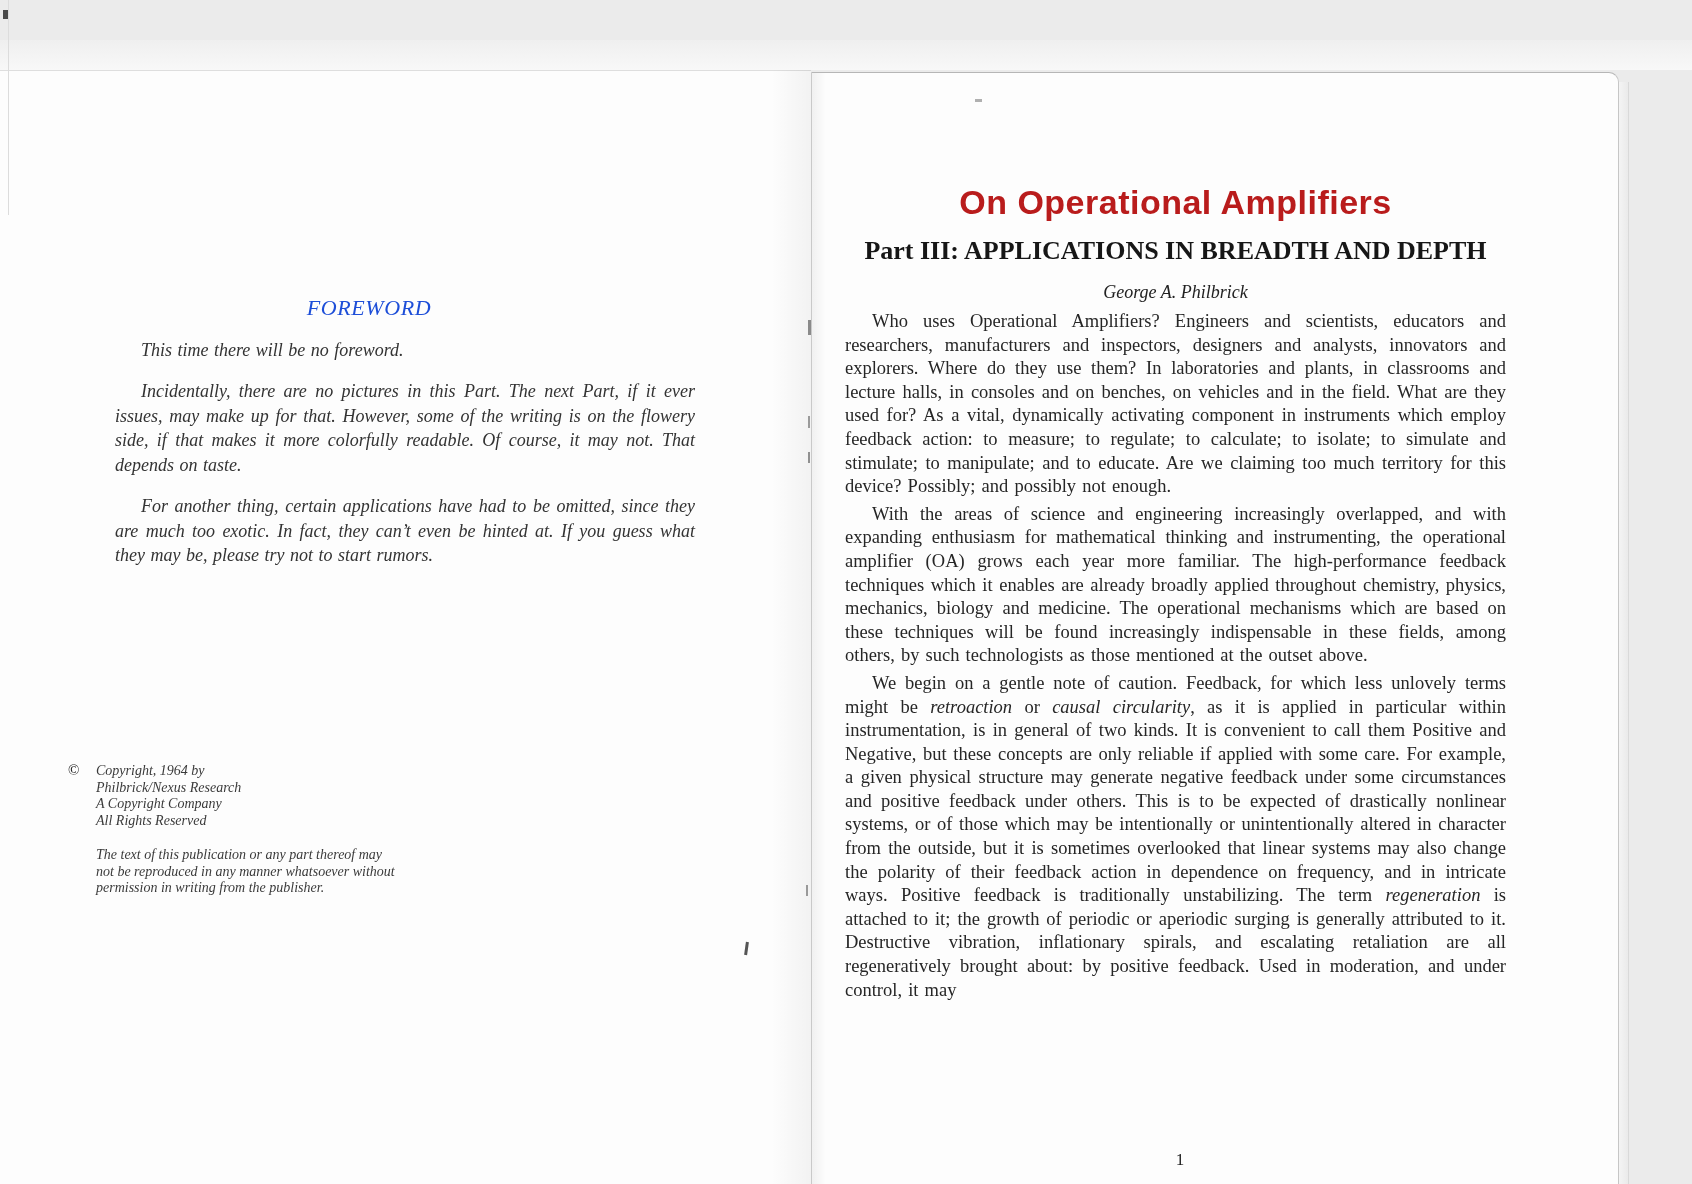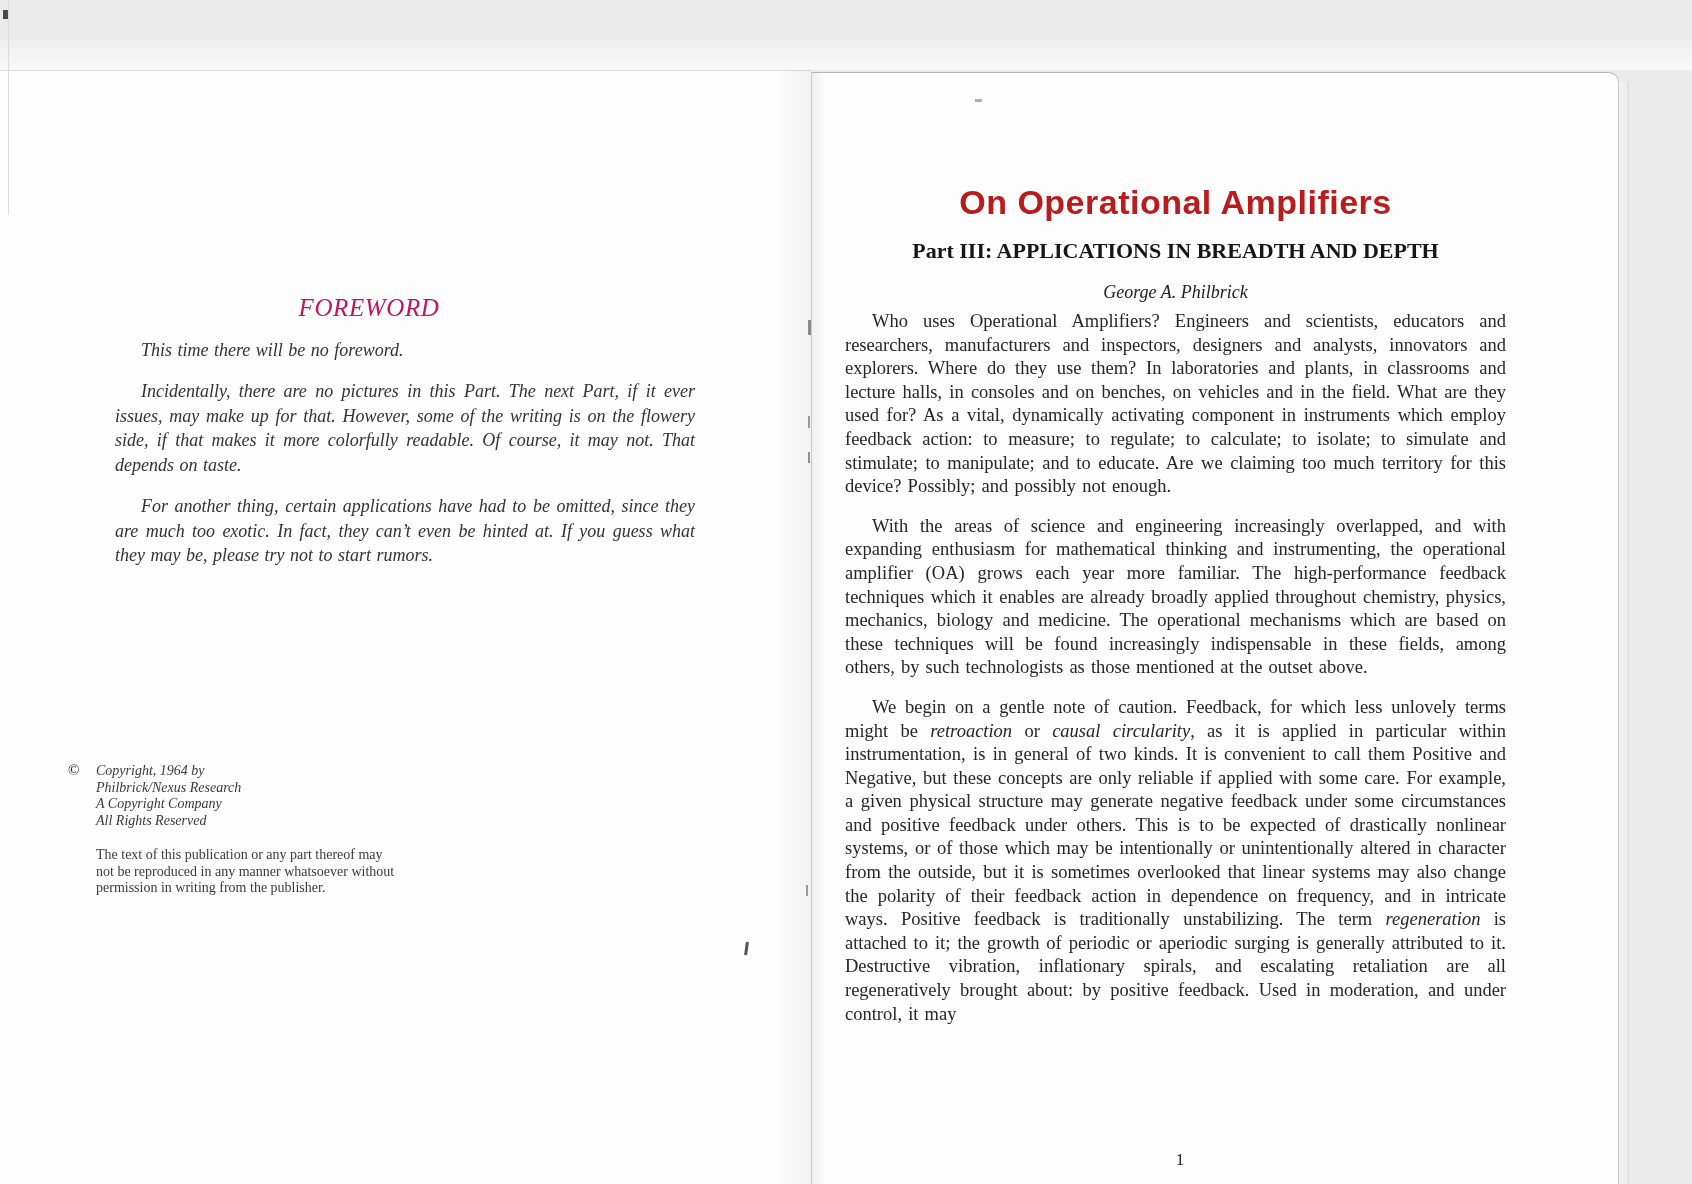--- a/index.html
+++ b/index.html
@@ -40,56 +40,56 @@
     background:linear-gradient(to right,#f4f4f4,#eaeaea);
     border-right:1px solid #d9d9d9;
   }
   
   .left-content{
     position:absolute;left:98px;top:296px;width:614px;
     font-style:italic;font-size:18px;line-height:24.5px;color:#333;
   }
   .foreword-heading{
     text-align:center;transform:translateX(-36px);
-    font-size:25px;letter-spacing:0.6px;font-weight:normal;font-style:italic;
-    margin:0 0 12px 0;color:#be185d;
+    font-size:22px;letter-spacing:0.6px;font-weight:normal;font-style:italic;
+    margin:0 0 12px 0;color:#1d4ed8;
   }
   .left-content p{margin:17px;text-align:justify;text-indent:26px;word-spacing:1px;}
   .left-content p + p{margin-top:1px;}
   .copyright{
     position:absolute;left:68px;top:763px;
     font-style:italic;font-size:14px;line-height:16.5px;color:#3a3a3a;
   }
   .copyright .csym{position:absolute;left:0;top:-1px;font-style:normal;font-size:15px;color:#222;}
   .copyright .clines{margin-left:28px;}
   .notice{
     position:absolute;left:96px;top:847px;
-    font-size:14px;line-height:16.5px;color:#3a3a3a;
+    font-style:italic;font-size:14px;line-height:16.5px;color:#3a3a3a;
   }
   
   .right-content{position:absolute;left:34px;top:94px;width:661px;}
   .title{
     font-family:"Liberation Sans", sans-serif;font-weight:bold;
     font-size:34px;line-height:40px;letter-spacing:0.5px;
     text-align:center;margin:16px;color:#b91c1c;
   }
   .subtitle{
-    font-weight:bold;font-size:22px;line-height:26px;
+    font-weight:bold;font-size:26px;line-height:26px;
     text-align:center;margin:9px 0 0 0;color:#161616;
   }
   .byline{
     font-style:italic;font-size:18px;line-height:24px;
     text-align:center;margin:16px 0 0 0;color:#222;font-weight:normal;
   }
   .body{margin-top:6px;}
   .body p{
     margin:0;font-size:18.5px;line-height:23.6px;
     text-align:justify;text-indent:27px;word-spacing:1.5px;color:#262626;
   }
-  .body p + p{margin-top:16px;}
+  .body p + p{margin-top:4px;}
   .page-number{
     position:absolute;left:1160px;top:1150px;width:40px;text-align:center;
     font-size:17px;color:#222;
   }
   
   .artifact{position:absolute;}
   .a-speck-tl{left:3px;top:10px;width:5px;height:9px;background:#4a4a4a;}
   .a-scratch{left:8px;top:0;width:1px;height:215px;background:#dcdcdc;}
   .a-tick1{left:808px;top:320px;width:3px;height:15px;background:#8a8a8a;}
   .a-tick2{left:808px;top:416px;width:2px;height:12px;background:#9a9a9a;}

